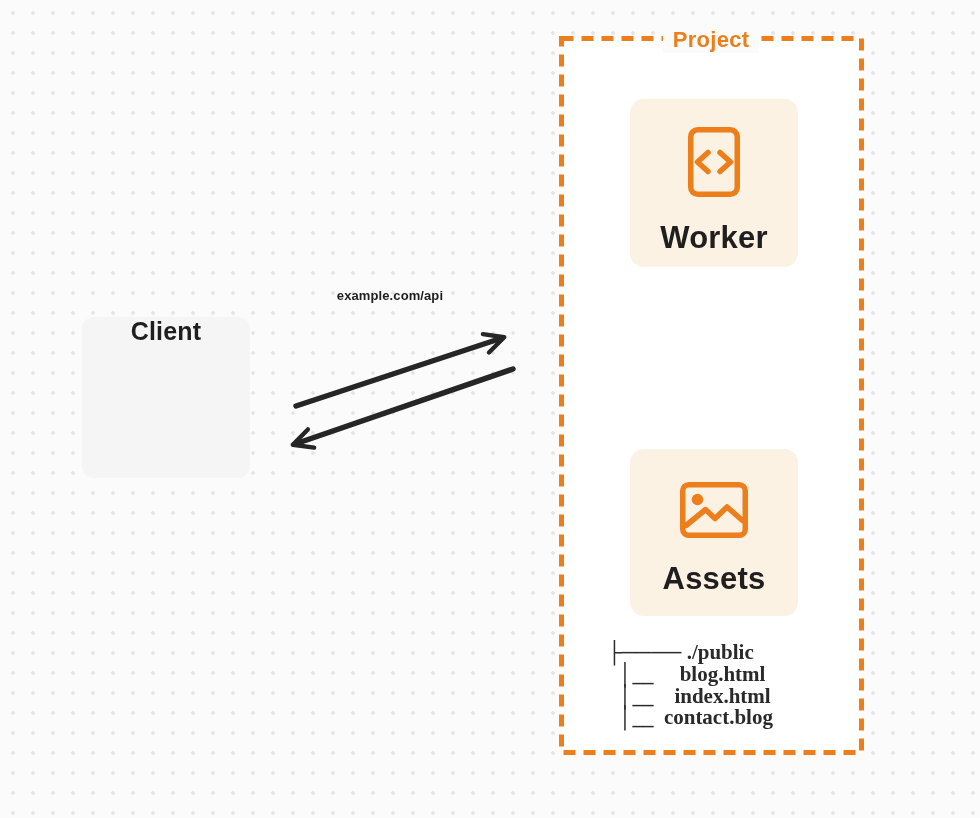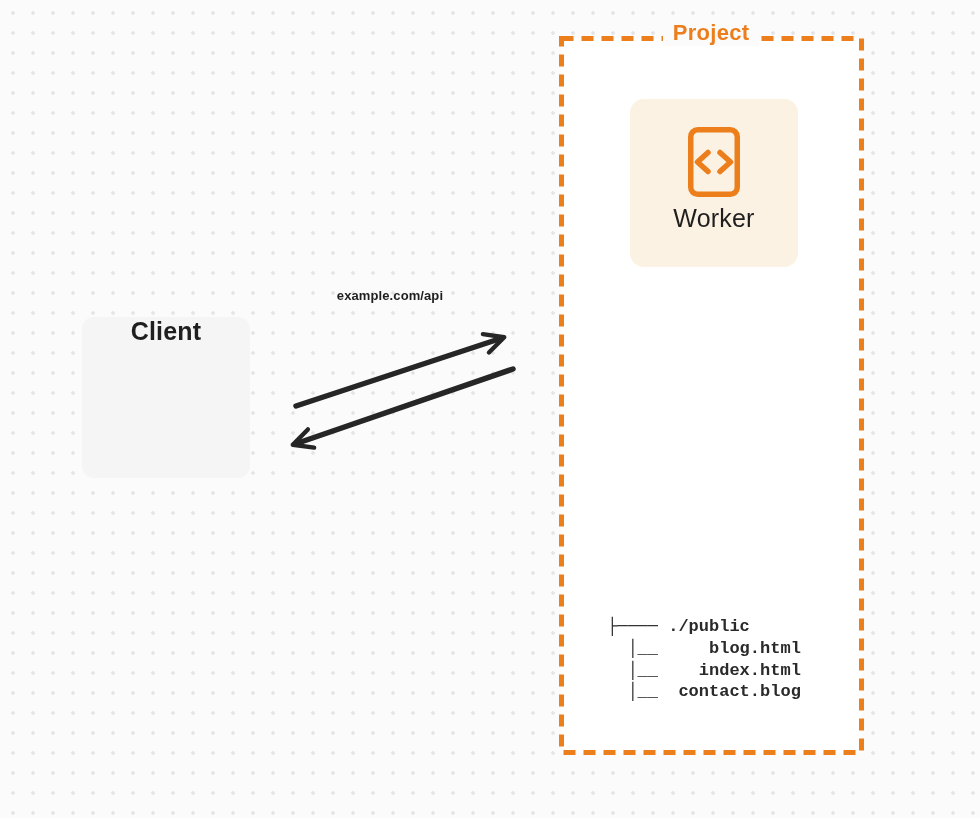--- a/index.html
+++ b/index.html
@@ -18,37 +18,37 @@
   .abs{position:absolute;z-index:2;}
   .node{
     display:flex;justify-content:center;
     border-radius:12px;font-weight:700;font-size:25px;letter-spacing:.2px;
   }
   .client{left:82px;top:317px;width:168px;height:161px;background:var(--client-bg);}
   .card{
     display:flex;flex-direction:column;align-items:center;border-radius:14px;
     background:var(--card-bg);width:168px;
   }
-  .card .label{font-weight:400;font-size:25px;margin-top:7px;letter-spacing:.2px;}
+  .card .label{font-weight:700;font-size:31px;margin-top:23px;letter-spacing:.2px;}
   .worker-card{left:630px;top:99px;height:168px;}
   .assets-card{left:630px;top:449px;height:167px;}
   .worker-card .icon{margin-top:28px;}
   .assets-card .icon{margin-top:33px;}
   .url-label{
     left:290px;top:288px;width:200px;text-align:center;
     font-weight:700;font-size:13px;letter-spacing:.1px;
   }
-  .project-label{left:561px;top:20px;width:300px;text-align:center;}
+  .project-label{left:561px;top:27px;width:300px;text-align:center;}
   .project-label span{
     display:inline-block;background:var(--page-bg);padding:0 10px;
     color:var(--accent);font-weight:700;font-size:22px;letter-spacing:.3px;
   }
   .tree{
-    left:607px;top:616px;font-family:Liberation Mono, monospace;
-    font-size:17px;line-height:21.8px;color:#2A2A2A;font-weight:700;
+    left:607px;top:642px;font-family:Liberation Serif, serif;
+    font-size:21px;line-height:21.8px;color:#2A2A2A;font-weight:700;
   }
   .tree div{white-space:pre;}
   .o-stroke{stroke:var(--accent);fill:none;stroke-width:5.5;}
   .o-fill{fill:var(--accent);}
   .a-stroke{stroke:var(--arrow);fill:none;stroke-width:5.5;stroke-linecap:round;}
   .proj-rect{fill:var(--project-fill);stroke:var(--accent);stroke-width:5;stroke-dasharray:12 8;}
 </style>
 </head>
 <body>
 
@@ -77,20 +77,28 @@
 
   <div class="abs card worker-card">
     <svg class="icon" width="52" height="70" viewBox="0 0 52 70">
       <rect class="o-stroke" x="2.75" y="2.75" width="46.5" height="64.5" rx="7"></rect>
       <path class="o-stroke" d="M20,25.5 L9.5,35 L20,44.5" stroke-width="6.2" stroke-linecap="round" stroke-linejoin="round"></path>
       <path class="o-stroke" d="M32,25.5 L42.5,35 L32,44.5" stroke-width="6.2" stroke-linecap="round" stroke-linejoin="round"></path>
     </svg>
     <div class="label">Worker</div>
   </div>
 
+  <div class="abs card assets-card">
+    <svg class="icon" width="68" height="56" viewBox="0 0 68 56">
+      <rect class="o-stroke" x="2.75" y="2.75" width="62.5" height="50.5" rx="6"></rect>
+      <circle class="o-fill" cx="17.5" cy="17.5" r="5.75"></circle>
+      <path class="o-stroke" d="M6,43.5 L25.5,27.5 L35,36.5 L47,25 L62.5,38.5" stroke-linecap="round" stroke-linejoin="round"></path>
+    </svg>
+    <div class="label">Assets</div>
+  </div>
 
   <div class="abs tree">
     <div>├──── ./public</div>
     <div>  │__     blog.html</div>
     <div>  │__    index.html</div>
     <div>  │__  contact.blog</div>
   </div>
 
 </div>
 

